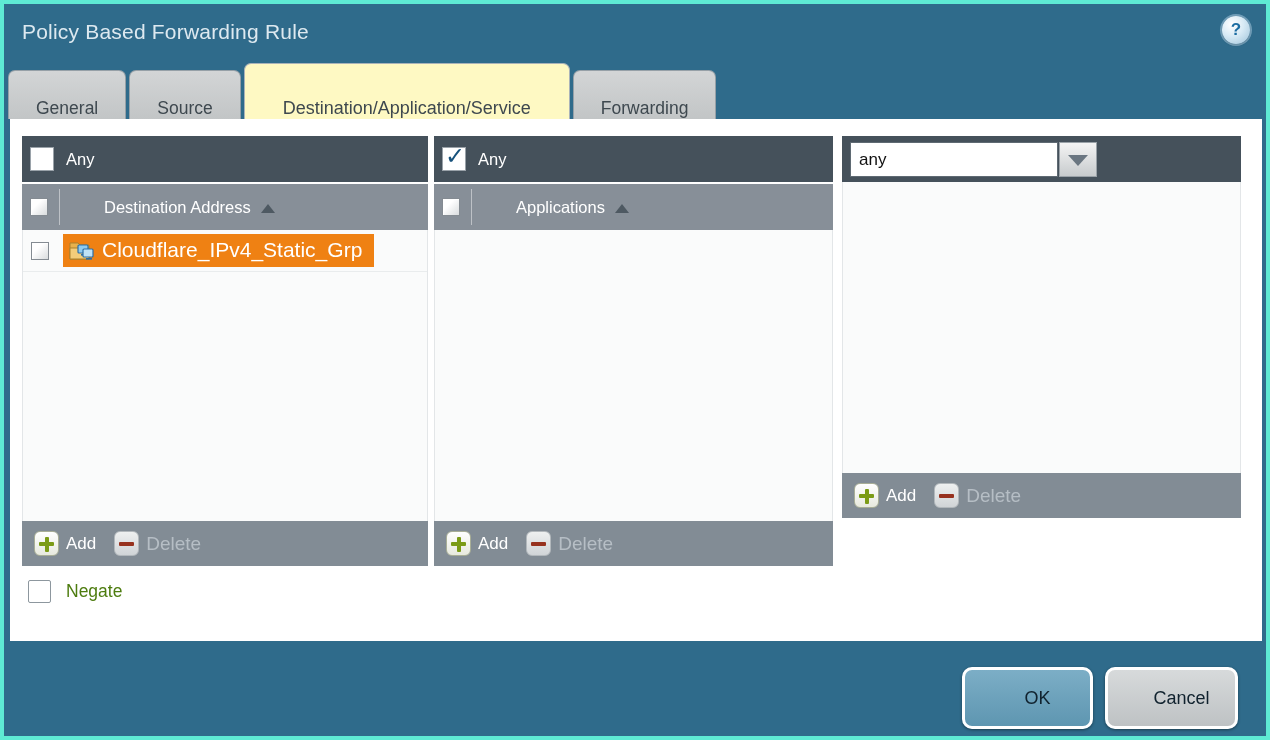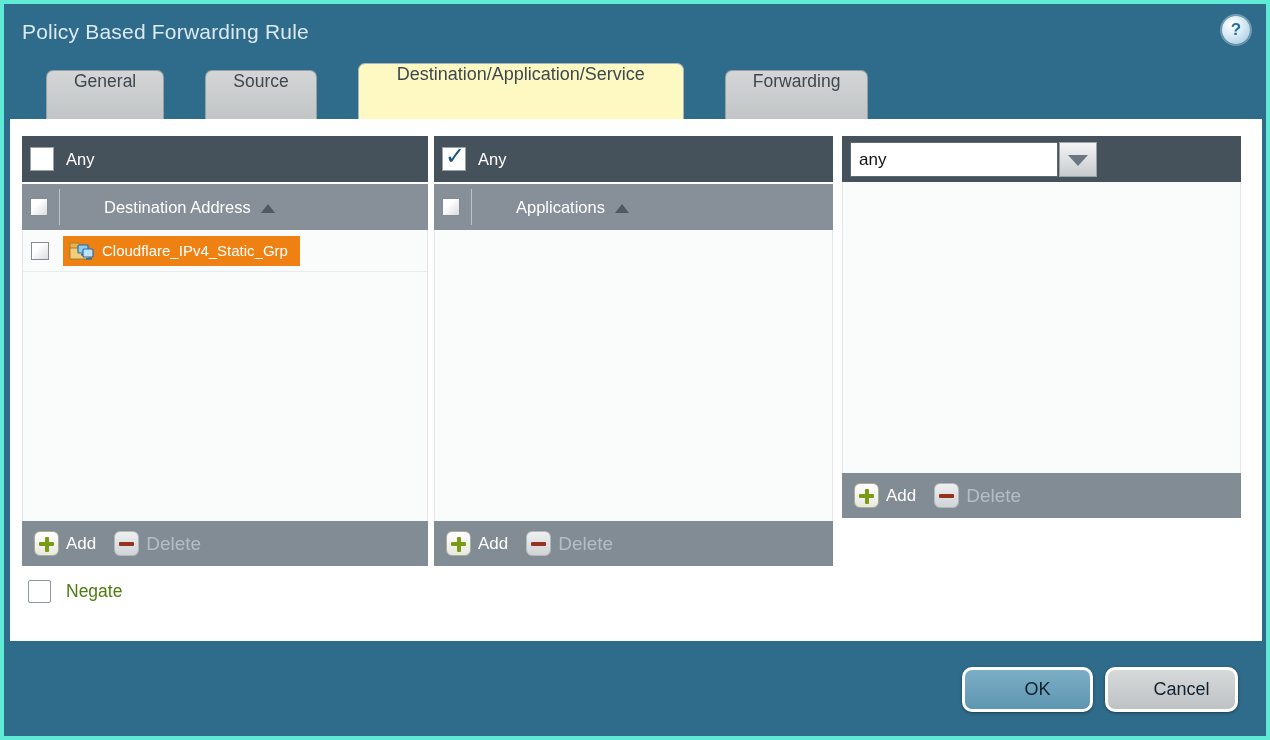--- a/index.html
+++ b/index.html
@@ -14,23 +14,23 @@
            font-weight:400; letter-spacing:.2px; }
   .help { position:absolute; right:16px; top:12px; width:28px; height:28px; border-radius:50%;
           background:radial-gradient(circle at 35% 30%, #ffffff 0%, #d7eaf5 45%, #9dc3da 100%);
           box-shadow:0 0 0 2px rgba(190,220,240,.45), 0 1px 2px rgba(0,0,0,.35);
           display:flex; align-items:center; justify-content:center; }
   .help::after { content:"?"; color:#1c6da2; font-weight:bold; font-size:17px; }
 
   
   .tabs { position:absolute; left:4px; top:59px; height:56px; display:flex; gap:3px;
           align-items:flex-end; z-index:2; }
-  .tab { height:49px; display:flex; align-items:flex-start; padding:0 27px;
+  .tab { height:49px; display:flex; align-items:flex-end; padding:0 27px;
          background:linear-gradient(#d3d5d6,#c2c5c6); border:1px solid #96a0a7; border-bottom:none;
-         border-radius:7px 7px 0 0; color:#3e484f; font-size:17.5px; cursor:default;margin-left:38px; }
+         border-radius:7px 7px 0 0; color:#3e484f; font-size:17.5px; cursor:default; }
   .tab.active { height:56px; background:#fef9c3; border-color:#aab3b9; padding:0 38px; font-size:18px; }
 
   
   .panel { position:absolute; left:6px; top:115px; width:1252px; height:522px; background:#ffffff; z-index:1; }
 
   
   .col { position:absolute; top:17px; }
   .col1 { left:12px;  width:406px; }
   .col2 { left:424px; width:399px; }
   .col3 { left:832px; width:399px; }
@@ -58,21 +58,21 @@
           box-shadow:inset 1px 1px 0 #fff; }
   .cb-checked::after { content:"✓"; font-family:"DejaVu Sans", sans-serif; position:absolute;
           left:2px; top:-6px; color:#17527c; font-size:24px; font-weight:bold; }
   .cb-negate { width:23px; height:23px; background:#fff; border:1px solid #8d979e; border-radius:2px;
           flex:0 0 auto; }
 
   
   .row { height:42px; display:flex; align-items:center; padding-left:8px;
          border-bottom:1px solid #e9eced; }
   .chip { margin-left:14px; display:flex; align-items:center; gap:7px; background:#ef8113;
-          color:#fff; font-size:15px; padding:4px 12px 5px 6px; cursor:default; }
+          color:#fff; font-size:21px; padding:4px 12px 5px 6px; cursor:default; }
 
   
   .btn-plus, .btn-minus { width:25px; height:25px; border-radius:6px; position:relative; flex:0 0 auto; }
   .btn-plus  { background:linear-gradient(#ffffff,#e7e9de); border:1px solid #a8ae97; }
   .btn-plus::before { content:""; position:absolute; left:4px;  top:10px; width:15px; height:4px;
           background:#7b9b16; border-radius:1px; }
   .btn-plus::after  { content:""; position:absolute; left:9.5px; top:4.5px; width:4px; height:15px;
           background:#7b9b16; border-radius:1px; }
   .btn-minus { background:linear-gradient(#eef0f0,#d0d4d7); border:1px solid #b2b8bc; }
   .btn-minus::before { content:""; position:absolute; left:4px; top:10px; width:15px; height:4px;
@@ -88,21 +88,21 @@
             background:linear-gradient(#f4f4f4,#c7cbcd); display:flex; align-items:center;
             justify-content:center; }
   .dd-arrow { width:0; height:0; border-left:10px solid transparent; border-right:10px solid transparent;
               border-top:11px solid #6a7681; margin-top:2px; }
 
   
   .negate-row { position:absolute; left:18px; top:461px; display:flex; align-items:center; gap:15px; }
   .negate-label { color:#4d7c0f; font-size:17.5px; }
 
   
-  .btn { position:absolute; top:663px; height:45px; border:3px solid #ffffff; border-radius:10px;
+  .btn { position:absolute; top:663px; height:62px; border:3px solid #ffffff; border-radius:10px;
          display:flex; align-items:center; justify-content:center; font-size:18px; color:#10222e;
          box-shadow:0 1px 3px rgba(0,0,0,.45); cursor:default;padding-left:20px; }
   .btn-ok     { left:958px;  width:131px; background:linear-gradient(#7caec6,#5e96b1); }
   .btn-cancel { left:1101px; width:133px; background:linear-gradient(#d7dadb,#bec2c4); }
 </style>
 </head>
 <body>
 
 <div class="dialog">
 

